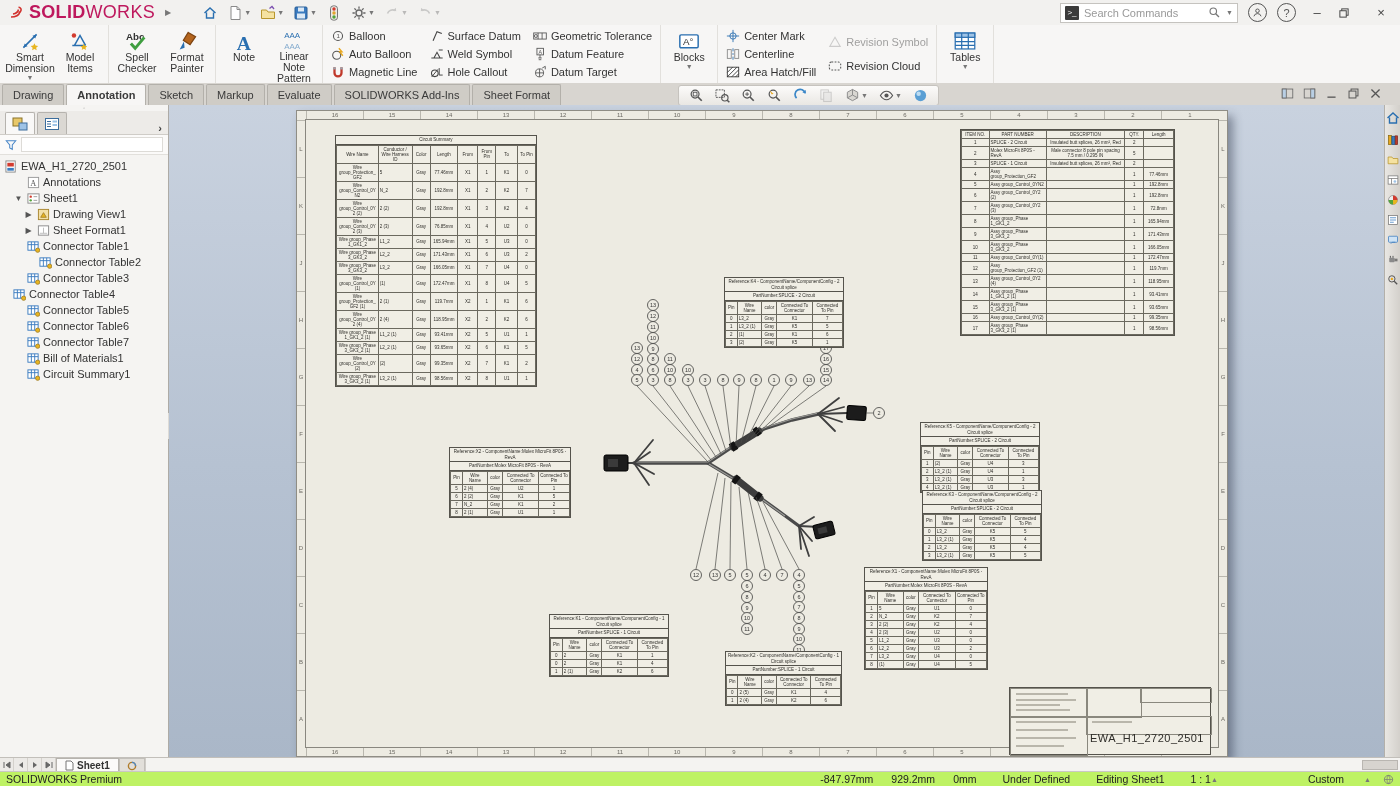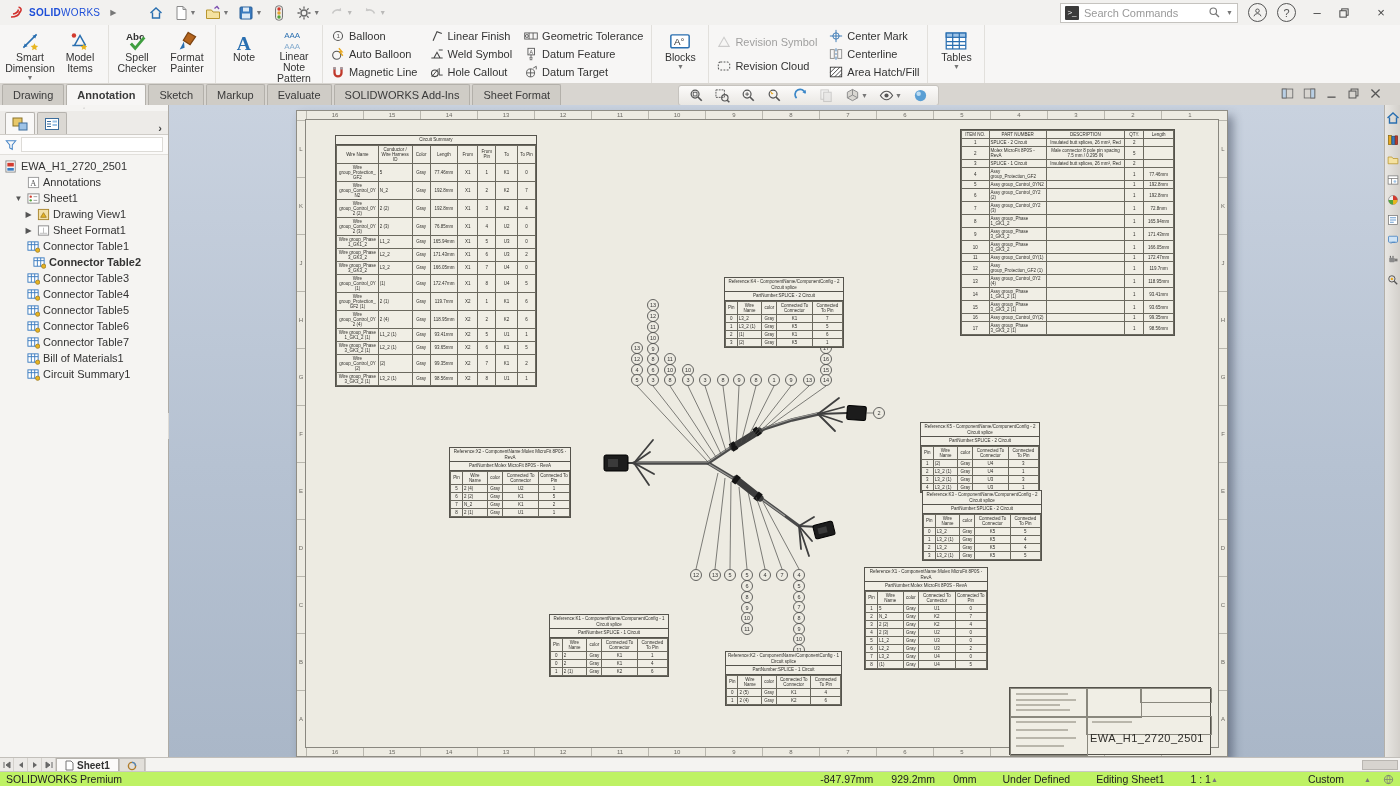--- a/index.html
+++ b/index.html
@@ -2,21 +2,21 @@
 <html><head>
 <meta charset="utf-8">
 <style>
   html,body{margin:0;padding:0}
   body{width:1400px;height:786px;position:relative;overflow:hidden;
        font-family:"Liberation Sans",sans-serif;font-size:11px;color:#333;background:#f0efed;}
   svg{display:block}
   
   .titlebar{position:absolute;top:0;left:0;right:0;height:25px;background:#f2f1ef;display:flex;align-items:center;border-bottom:1px solid #e3e1de}
   .logo{display:flex;align-items:center;gap:4px;padding:0 8px}
-  .logo-text{font-size:10px;letter-spacing:.3px;color:#1d4ed8}
+  .logo-text{font-size:18px;letter-spacing:.3px;color:#be185d}
   .logo-text b{font-weight:bold}
   .menu-arrow{color:#777;font-size:8px;margin:0 10px 0 2px}
   .qat{display:flex;align-items:center;gap:3px;margin-left:18px}
   .qat-btn{height:20px;padding:0 3px;display:flex;align-items:center;gap:1px;border-radius:2px}
   .caret{font-size:7px;color:#777}
   .tb-right{margin-left:auto;display:flex;align-items:center;gap:10px;padding-right:8px}
   .search-box{width:168px;height:18px;border:1px solid #c5c3bf;background:#fff;display:flex;align-items:center;gap:5px;padding:0 4px}
   .search-type{width:14px;height:14px;background:#3b3b3b;color:#fff;font-size:8px;display:flex;align-items:center;justify-content:center;border-radius:1px}
   .search-ph{flex:1;color:#999;font-size:11px}
   .round-ic{width:17px;height:17px;border:1.4px solid #555;border-radius:50%;display:flex;align-items:center;justify-content:center;font-size:11px;color:#555}
@@ -303,21 +303,21 @@
             <span>Magnetic Line</span>
           </div>
         </div>
         <div class="colstack">
           <div class="smallbtn">
             <span style="display: inline-flex;">
               <svg width="14" height="14" viewBox="0 0 16 16">
                 <path d="M3.5 13.5L8 3l5.5 2.2" fill="none" stroke="#444" stroke-width="1.3"></path>
               </svg>
             </span>
-            <span>Linear Finish</span>
+            <span>Surface Datum</span>
           </div>
           <div class="smallbtn">
             <span style="display: inline-flex;">
               <svg width="14" height="14" viewBox="0 0 16 16">
                 <path d="M1.5 12.5h13M4.5 12.5L8 6l3.5 6.5M10 3.5h4.5" fill="none" stroke="#444" stroke-width="1.2"></path>
               </svg>
             </span>
             <span>Weld Symbol</span>
           </div>
           <div class="smallbtn">
@@ -371,38 +371,20 @@
             <text x="4" y="12.5" font-size="8" fill="#333" font-family="Liberation Sans">A°</text>
           </svg>
         </div>
         <div class="lbl">Blocks</div>
         <span class="caret">▼</span>
       </div>
     </div>
     <div class="rgroup">
       <div class="colwrap">
         <div class="colstack">
-          <div class="smallbtn disabled">
-            <span style="display: inline-flex;">
-              <svg width="14" height="14" viewBox="0 0 16 16">
-                <path d="M8 2.5L14 13H2z" fill="none" stroke="#999" stroke-width="1.2"></path>
-              </svg>
-            </span>
-            <span>Revision Symbol</span>
-          </div>
-          <div class="smallbtn">
-            <span style="display: inline-flex;">
-              <svg width="14" height="14" viewBox="0 0 16 16">
-                <rect x="1.5" y="3.5" width="13" height="9" rx="2.5" fill="none" stroke="#555" stroke-dasharray="2 1.6" stroke-width="1.2"></rect>
-              </svg>
-            </span>
-            <span>Revision Cloud</span>
-          </div>
-        </div>
-        <div class="colstack">
           <div class="smallbtn">
             <span style="display: inline-flex;">
               <svg width="14" height="14" viewBox="0 0 16 16">
                 <path d="M8 1v14M1 8h14" stroke="#2a6fb0"></path>
                 <circle cx="8" cy="8" r="3.6" fill="none" stroke="#2a6fb0"></circle>
               </svg>
             </span>
             <span>Center Mark</span>
           </div>
           <div class="smallbtn">
@@ -418,20 +400,38 @@
           <div class="smallbtn">
             <span style="display: inline-flex;">
               <svg width="14" height="14" viewBox="0 0 16 16">
                 <rect x="1.5" y="2.5" width="13" height="11" fill="#fff" stroke="#333"></rect>
                 <path d="M1.5 13.5l11-11M1.5 8.5l6-6M6.5 13.5l8-8M11 13.5l3.5-3.5" stroke="#333"></path>
               </svg>
             </span>
             <span>Area Hatch/Fill</span>
           </div>
         </div>
+        <div class="colstack">
+          <div class="smallbtn disabled">
+            <span style="display: inline-flex;">
+              <svg width="14" height="14" viewBox="0 0 16 16">
+                <path d="M8 2.5L14 13H2z" fill="none" stroke="#999" stroke-width="1.2"></path>
+              </svg>
+            </span>
+            <span>Revision Symbol</span>
+          </div>
+          <div class="smallbtn">
+            <span style="display: inline-flex;">
+              <svg width="14" height="14" viewBox="0 0 16 16">
+                <rect x="1.5" y="3.5" width="13" height="9" rx="2.5" fill="none" stroke="#555" stroke-dasharray="2 1.6" stroke-width="1.2"></rect>
+              </svg>
+            </span>
+            <span>Revision Cloud</span>
+          </div>
+        </div>
       </div>
     </div>
     <div class="rgroup">
       <div class="bigbtn">
         <div class="bicon">
           <svg width="22" height="22" viewBox="0 0 18 18">
             <rect x="1" y="2.5" width="16" height="13" fill="#fff" stroke="#2a6fb0"></rect>
             <rect x="1" y="2.5" width="16" height="3.5" fill="#9ec3e6" stroke="#2a6fb0"></rect>
             <path d="M6.3 2.5v13M11.7 2.5v13M1 9.5h16M1 12.5h16" stroke="#2a6fb0" fill="none"></path>
           </svg>
@@ -644,21 +644,21 @@
         <span class="texp"></span>
         <span class="ticon">
           <svg width="13" height="13" viewBox="0 0 14 14">
             <rect x="1" y="2" width="11" height="9" fill="#fff" stroke="#3a7bbf"></rect>
             <path d="M1 5h11M4.7 2v9M8.3 2v9" stroke="#3a7bbf"></path>
             <circle cx="11.5" cy="11" r="2.3" fill="#e8b51f" stroke="#a8852e"></circle>
           </svg>
         </span>
         <span>Connector Table1</span>
       </div>
-      <div class="titem" style="padding-left: 20px; font-weight: bold;">
+      <div class="titem" style="padding-left: 26px;">
         <span class="texp"></span>
         <span class="ticon">
           <svg width="13" height="13" viewBox="0 0 14 14">
             <rect x="1" y="2" width="11" height="9" fill="#fff" stroke="#3a7bbf"></rect>
             <path d="M1 5h11M4.7 2v9M8.3 2v9" stroke="#3a7bbf"></path>
             <circle cx="11.5" cy="11" r="2.3" fill="#e8b51f" stroke="#a8852e"></circle>
           </svg>
         </span>
         <span>Connector Table2</span>
       </div>
@@ -666,21 +666,21 @@
         <span class="texp"></span>
         <span class="ticon">
           <svg width="13" height="13" viewBox="0 0 14 14">
             <rect x="1" y="2" width="11" height="9" fill="#fff" stroke="#3a7bbf"></rect>
             <path d="M1 5h11M4.7 2v9M8.3 2v9" stroke="#3a7bbf"></path>
             <circle cx="11.5" cy="11" r="2.3" fill="#e8b51f" stroke="#a8852e"></circle>
           </svg>
         </span>
         <span>Connector Table3</span>
       </div>
-      <div class="titem" style="padding-left: 14px;">
+      <div class="titem" style="">
         <span class="texp"></span>
         <span class="ticon">
           <svg width="13" height="13" viewBox="0 0 14 14">
             <rect x="1" y="2" width="11" height="9" fill="#fff" stroke="#3a7bbf"></rect>
             <path d="M1 5h11M4.7 2v9M8.3 2v9" stroke="#3a7bbf"></path>
             <circle cx="11.5" cy="11" r="2.3" fill="#e8b51f" stroke="#a8852e"></circle>
           </svg>
         </span>
         <span>Connector Table4</span>
       </div>

